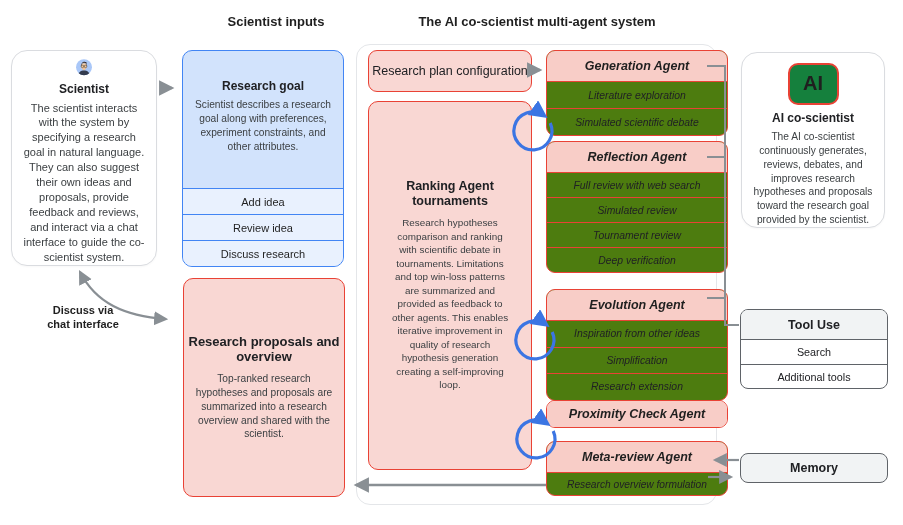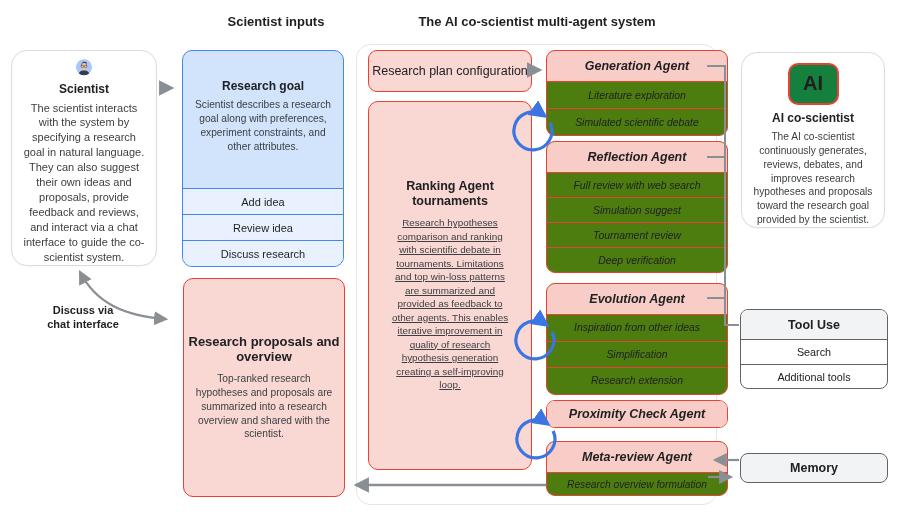--- a/index.html
+++ b/index.html
@@ -23,38 +23,38 @@
   .blue-row{height:25px;background:#e9f1fe;border-top:1px solid #4285f4;
     display:flex;align-items:center;justify-content:center;font-size:11px;font-weight:500;color:#1f1f1f;flex:0 0 auto;}
 
   
   .pink-box{background:#f9d7d3;border:1.5px solid #e94235;border-radius:10px;}
   #plan-config{left:368px;top:50px;width:164px;height:42px;display:flex;align-items:center;justify-content:center;
     text-align:center;font-weight:normal;font-size:12.5px;line-height:1.18;border-radius:9px;}
   #ranking-box{left:368px;top:101px;width:164px;height:369px;display:flex;flex-direction:column;
     align-items:center;justify-content:center;}
   #ranking-box .card-title{font-size:12.5px;text-align:center;line-height:1.2;margin:0 0 7px;}
-  #ranking-box .card-body{font-size:9.9px;padding:0 22px;text-decoration:underline;}
+  #ranking-box .card-body{font-size:9.9px;padding:0 22px;}
   #research-proposals{left:183px;top:278px;width:162px;height:219px;display:flex;flex-direction:column;
     align-items:center;justify-content:center;}
   #research-proposals .card-title{font-size:13px;text-align:center;line-height:1.2;margin:0 0 7px;}
 
   
   #system-container{left:356px;top:44px;width:361px;height:461px;background:#fff;
     border:1.5px solid #e4e6e9;border-radius:14px;}
 
   
   .agent{left:546px;width:182px;background:#4d7c0f;border:1.5px solid #e94235;border-radius:9px;overflow:hidden;font-style:italic;}
   .agent-header{background:#f8cdc7;display:flex;align-items:center;justify-content:center;
     font-weight:bold;font-size:12.5px;color:#1f1f1f;}
   .agent-item{display:flex;align-items:center;justify-content:center;font-size:10.4px;color:#202124;
     border-top:1px solid #e94235;}
   #agent-generation{top:50px;} #agent-generation .agent-header{height:30px;} #agent-generation .agent-item{height:26px;}
   #agent-reflection{top:141px;} #agent-reflection .agent-header{height:30px;} #agent-reflection .agent-item{height:24px;}
-  #agent-evolution{top:283px;} #agent-evolution .agent-header{height:30px;} #agent-evolution .agent-item{height:25.6px;}
+  #agent-evolution{top:289px;} #agent-evolution .agent-header{height:30px;} #agent-evolution .agent-item{height:25.6px;}
   #agent-proximity{top:400px;} #agent-proximity .agent-header{height:26px;}
   #agent-meta{top:441px;} #agent-meta .agent-header{height:30px;} #agent-meta .agent-item{height:22px;font-size:10.2px;}
 
   
   #scientist-card{left:11px;top:50px;width:146px;height:216px;}
   #scientist-card .card-body{font-size:11px;}
   #avatar{width:58px;height:58px;margin-top:8px;}
 
   
   #ai-card{left:741px;top:52px;width:144px;height:176px;}
@@ -140,21 +140,21 @@
 
   <div class="abs agent" id="agent-generation">
     <div class="agent-header">Generation Agent</div>
     <div class="agent-item">Literature exploration</div>
     <div class="agent-item">Simulated scientific debate</div>
   </div>
 
   <div class="abs agent" id="agent-reflection">
     <div class="agent-header">Reflection Agent</div>
     <div class="agent-item">Full review with web search</div>
-    <div class="agent-item">Simulation suggest</div>
+    <div class="agent-item">Simulated review</div>
     <div class="agent-item">Tournament review</div>
     <div class="agent-item">Deep verification</div>
   </div>
 
   <div class="abs agent" id="agent-evolution">
     <div class="agent-header">Evolution Agent</div>
     <div class="agent-item">Inspiration from other ideas</div>
     <div class="agent-item">Simplification</div>
     <div class="agent-item">Research extension</div>
   </div>

